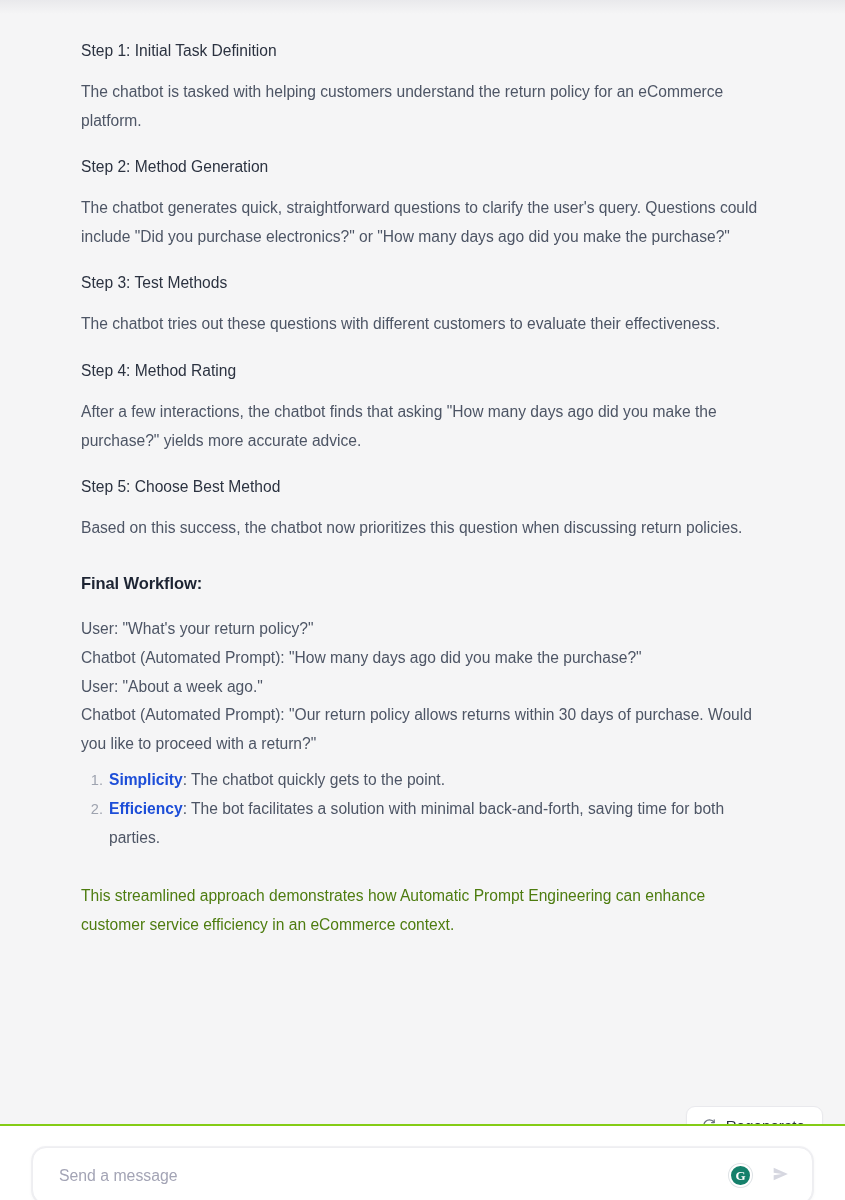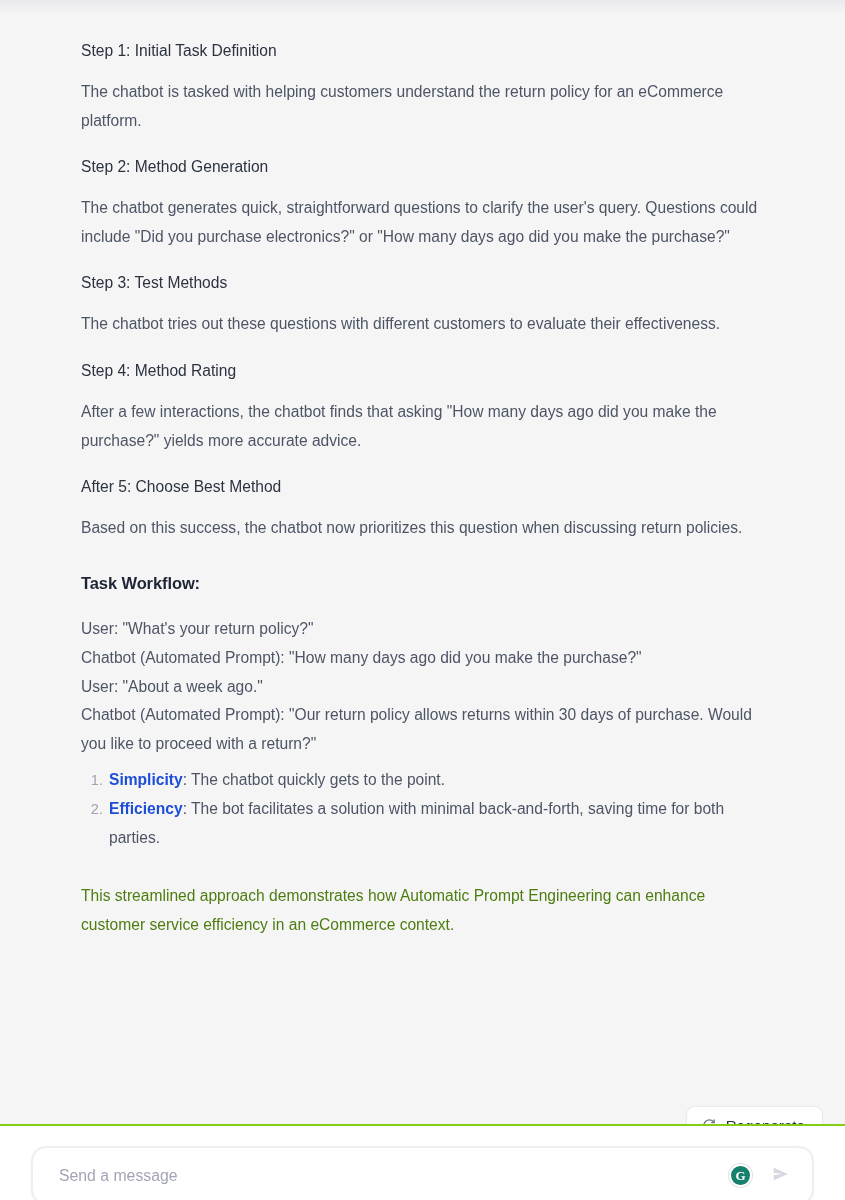--- a/index.html
+++ b/index.html
@@ -235,25 +235,25 @@
         <div class="step-title">Step 3: Test Methods</div>
         <p class="para">The chatbot tries out these questions with different customers to evaluate their effectiveness.</p>
       </div>
 
       <div>
         <div class="step-title">Step 4: Method Rating</div>
         <p class="para">After a few interactions, the chatbot finds that asking "How many days ago did you make the purchase?" yields more accurate advice.</p>
       </div>
 
       <div>
-        <div class="step-title">After 5: Choose Best Method</div>
+        <div class="step-title">Step 5: Choose Best Method</div>
         <p class="para">Based on this success, the chatbot now prioritizes this question when discussing return policies.</p>
       </div>
 
-      <h2 class="h-sub">Task Workflow:</h2>
+      <h2 class="h-sub">Final Workflow:</h2>
       <div class="workflow">
         <div>User: "What's your return policy?"</div>
         <div>Chatbot (Automated Prompt): "How many days ago did you make the purchase?"</div>
         <div>User: "About a week ago."</div>
         <div>Chatbot (Automated Prompt): "Our return policy allows returns within 30 days of purchase. Would you like to proceed with a return?"</div>
       </div>
 
       <ol class="benefits">
         <li><b>Simplicity</b><span>: The chatbot quickly gets to the point.</span></li>
         <li><b>Efficiency</b><span>: The bot facilitates a solution with minimal back-and-forth, saving time for both parties.</span></li>

